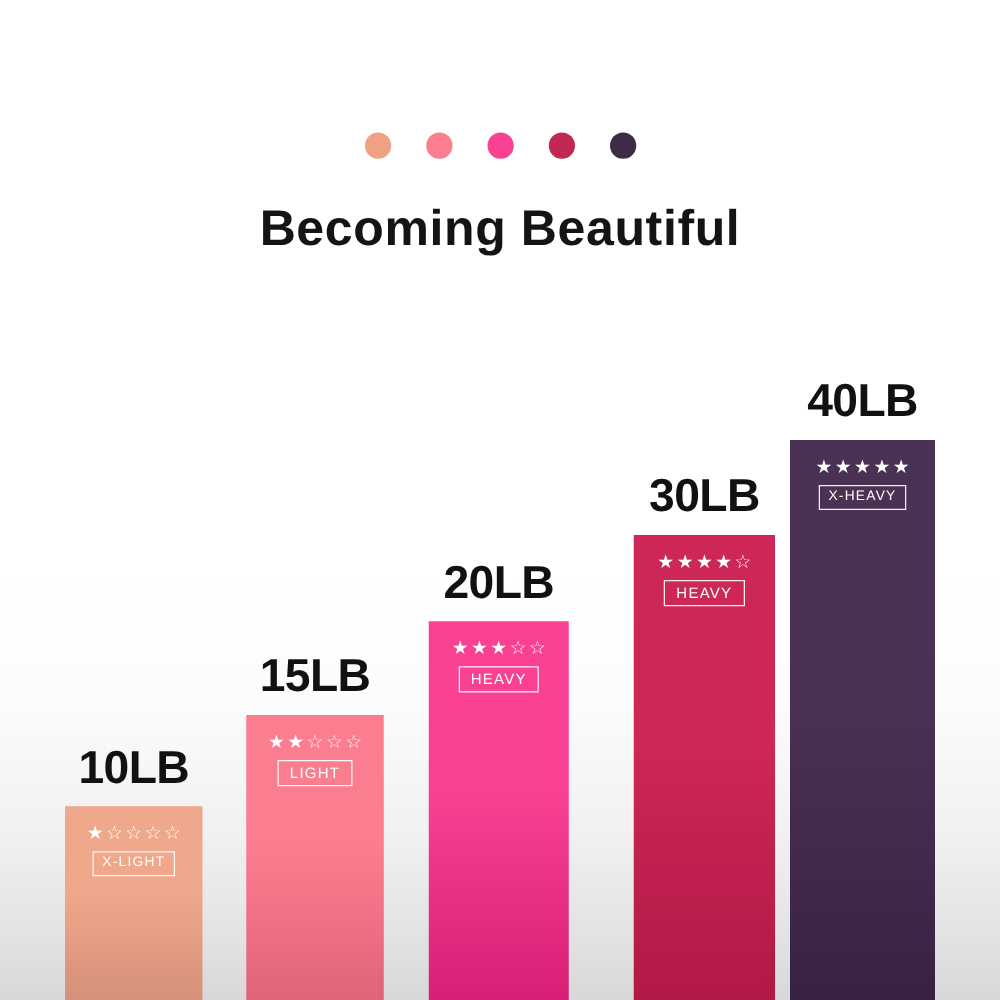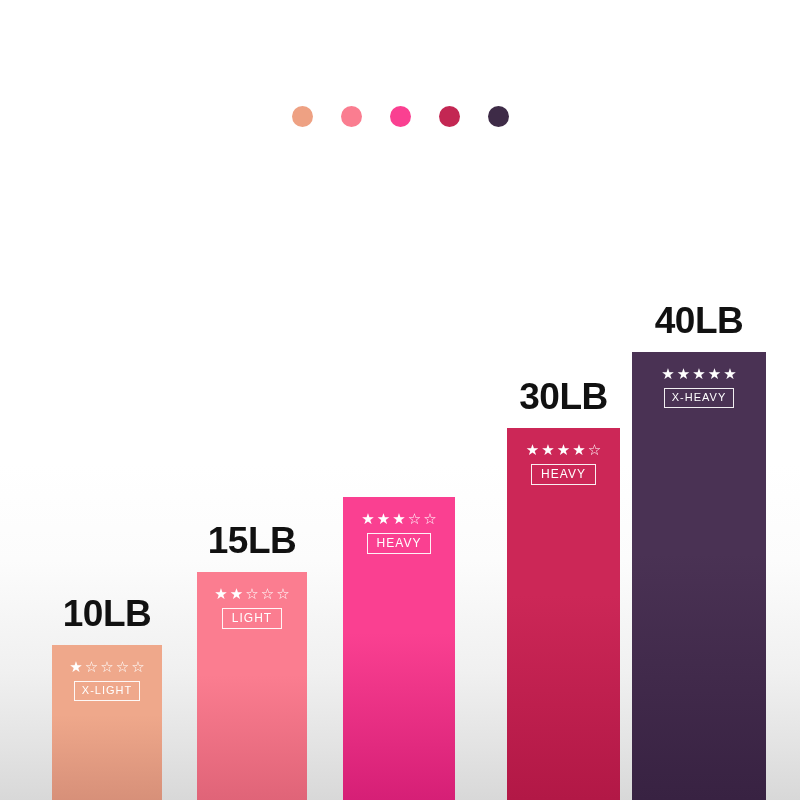--- a/index.html
+++ b/index.html
@@ -99,20 +99,21 @@
 
 <div id="dots-row">
     <span class="dot" style="background: rgb(238, 161, 131);"></span>
     <span class="dot" style="background: rgb(250, 125, 144);"></span>
     <span class="dot" style="background: rgb(250, 64, 145);"></span>
     <span class="dot" style="background: rgb(195, 39, 83);"></span>
     <span class="dot" style="background: rgb(62, 43, 71);"></span>
   </div>
 
 <h1 id="page-title">
+  <span class="line">Becoming Beautiful</span>
 </h1>
 
 <div id="chart">
     <div class="bar-col" style="left: 52px; width: 110px;">
       <div class="bar-value">10LB</div>
       <div class="bar" style="height: 155px; background: linear-gradient(rgb(239, 168, 139) 0%, rgb(239, 168, 139) 45%, rgb(215, 144, 121) 100%);">
         <div class="stars">
           <span>★</span>
           <span>☆</span>
           <span>☆</span>
@@ -129,20 +130,21 @@
           <span>★</span>
           <span>★</span>
           <span>☆</span>
           <span>☆</span>
           <span>☆</span>
         </div>
         <div class="level-box">LIGHT</div>
       </div>
     </div>
     <div class="bar-col" style="left: 343px; width: 112px;">
+      <div class="bar-value">20LB</div>
       <div class="bar" style="height: 303px; background: linear-gradient(rgb(250, 64, 145) 0%, rgb(250, 64, 145) 45%, rgb(214, 31, 118) 100%);">
         <div class="stars">
           <span>★</span>
           <span>★</span>
           <span>★</span>
           <span>☆</span>
           <span>☆</span>
         </div>
         <div class="level-box">HEAVY</div>
       </div>
@@ -153,21 +155,21 @@
         <div class="stars">
           <span>★</span>
           <span>★</span>
           <span>★</span>
           <span>★</span>
           <span>☆</span>
         </div>
         <div class="level-box">HEAVY</div>
       </div>
     </div>
-    <div class="bar-col" style="left: 632px; width: 134px;">
+    <div class="bar-col" style="left: 632px; width: 116px;">
       <div class="bar-value">40LB</div>
       <div class="bar" style="height: 448px; background: linear-gradient(rgb(74, 50, 84) 0%, rgb(74, 50, 84) 45%, rgb(56, 34, 66) 100%);">
         <div class="stars">
           <span>★</span>
           <span>★</span>
           <span>★</span>
           <span>★</span>
           <span>★</span>
         </div>
         <div class="level-box small">X-HEAVY</div>

